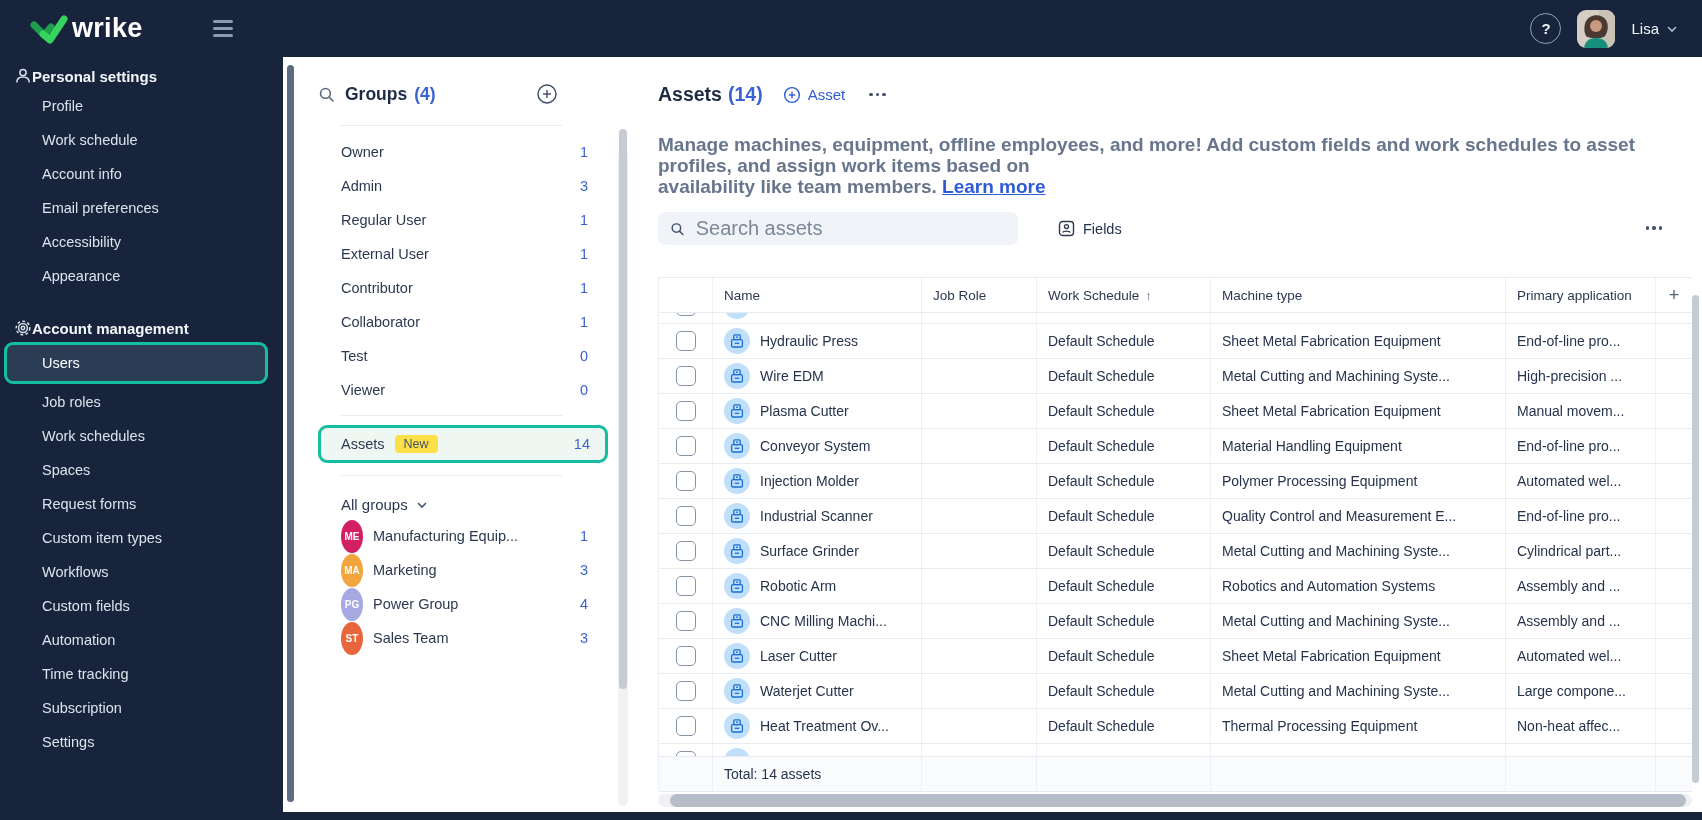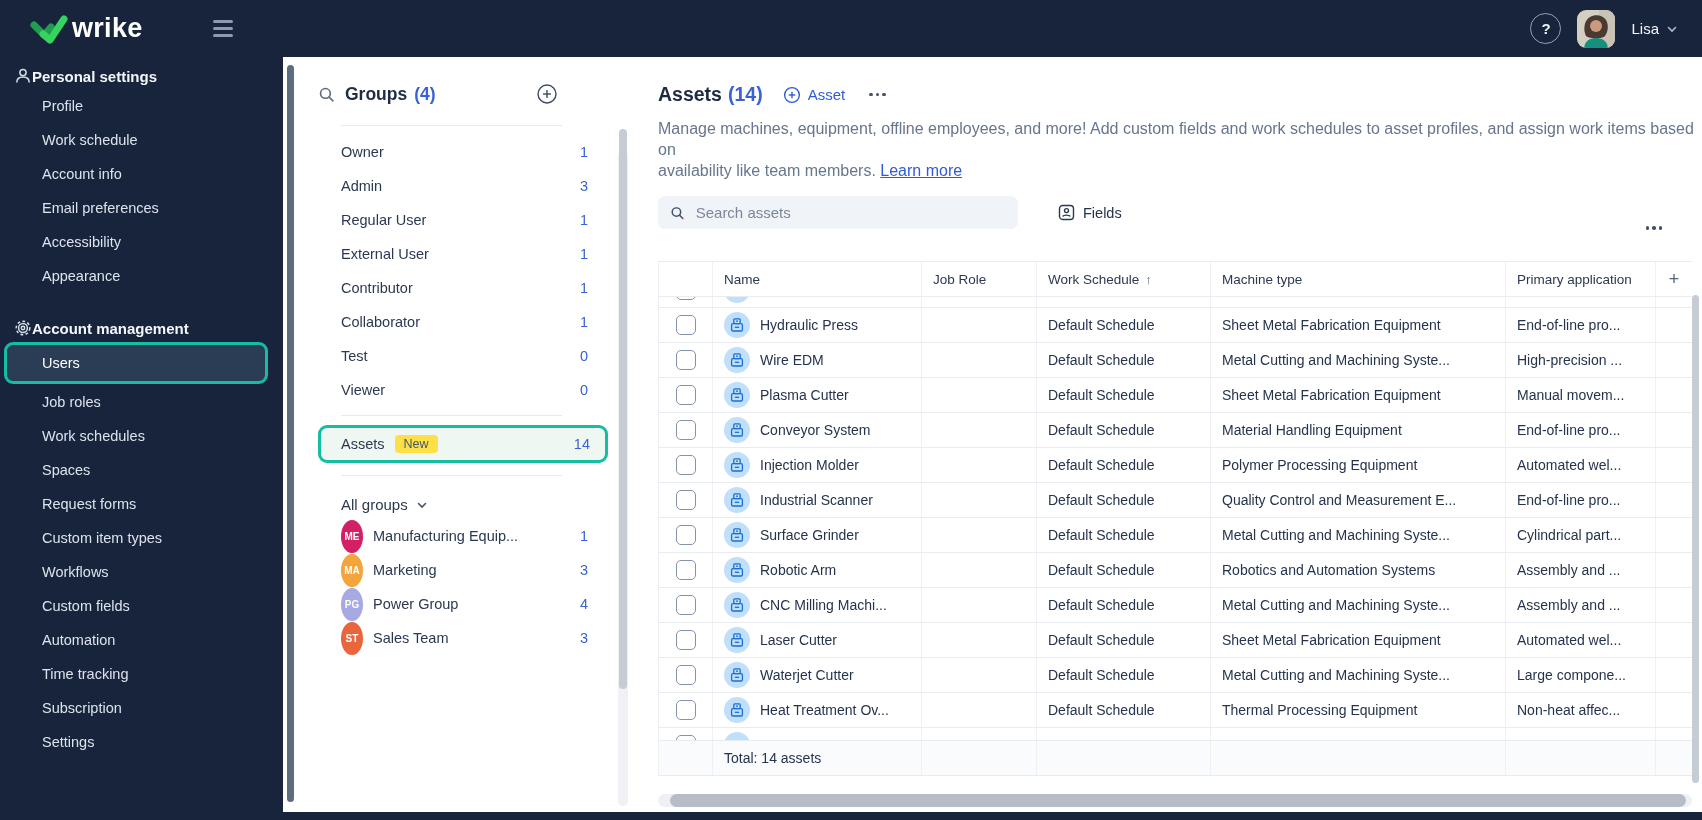--- a/index.html
+++ b/index.html
@@ -50,26 +50,26 @@
   .g-scroll-thumb{position:absolute;right:1px;top:72px;height:560px;width:8px;background:#c7cbd2;border-radius:4px;cursor:pointer;}
   
   .main{flex:1;background:#fff;position:relative;padding-left:30px;overflow:hidden;}
   .main-header{display:flex;align-items:center;gap:20px;padding-top:26px;}
   .title-wrap{display:flex;align-items:baseline;gap:6px;}
   .main-title{font-size:19.5px;font-weight:bold;color:#1c2a42;}
   .main-count{color:#3a62d4;font-weight:bold;font-size:19.5px;}
   .add-asset{display:flex;align-items:center;gap:7px;color:#2e5bd6;font-size:15px;cursor:pointer;}
   .dots{display:inline-flex;gap:3px;cursor:pointer;padding:4px;}
   .dots i{width:3.5px;height:3.5px;border-radius:50%;background:#42516b;}
-  .desc{margin-top:12px;font-size:16px;color:#67768d;line-height:21px;}
+  .desc{margin-top:28px;font-size:19px;color:#67768d;line-height:21px;font-weight:bold;}
   .learn-more{color:#2e5bd6;text-decoration:underline;cursor:pointer;}
   .toolbar{display:flex;align-items:center;margin-top:15px;}
   .search-box{width:360px;height:33px;background:#f0f4f8;border-radius:7px;display:flex;align-items:center;
         padding:0 12px;gap:9px;box-sizing:border-box;}
-  .search-box input{border:none;background:transparent;outline:none;font-size:15px;color:#2b3950;width:100%;
+  .search-box input{border:none;background:transparent;outline:none;font-size:20px;color:#2b3950;width:100%;
         font-family:"Liberation Sans",sans-serif;}
   .search-box input::placeholder{color:#7b8799;}
   .fields-btn{display:flex;align-items:center;gap:8px;margin-left:40px;font-size:14.5px;color:#22334e;cursor:pointer;}
   .toolbar-more{position:absolute;right:36px;top:165px;}
   
   .table{margin-top:32px;width:1034px;border-top:1px solid #e8ecf1;}
   .tr{display:flex;height:34px;border-bottom:1px solid #e8ecf1;align-items:center;background:#fff;}
   .td{height:100%;display:flex;align-items:center;border-right:1px solid #edf0f4;padding:0 11px;
       font-size:14px;color:#25334c;white-space:nowrap;overflow:hidden;box-sizing:border-box;}
   .td:first-child{border-left:1px solid #edf0f4;}

